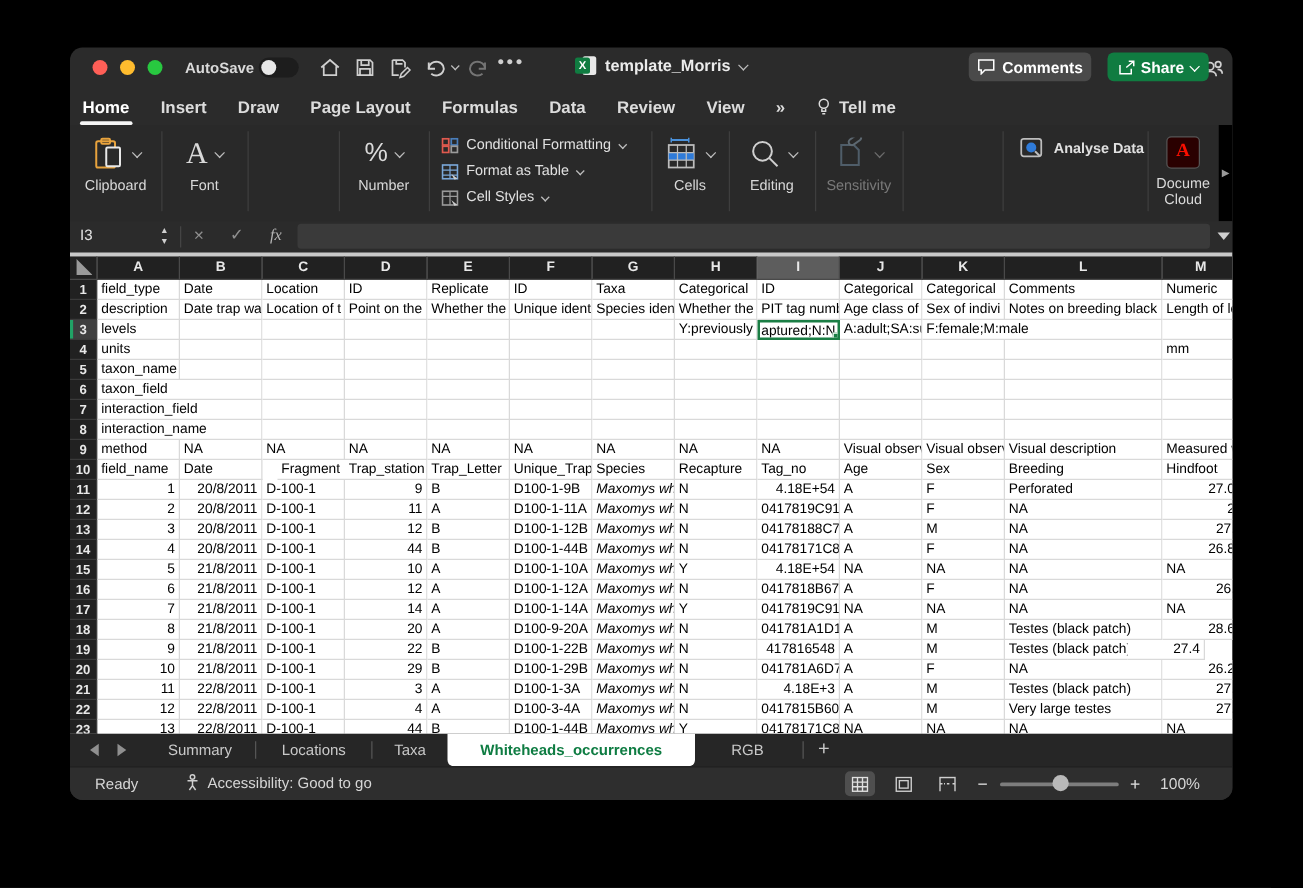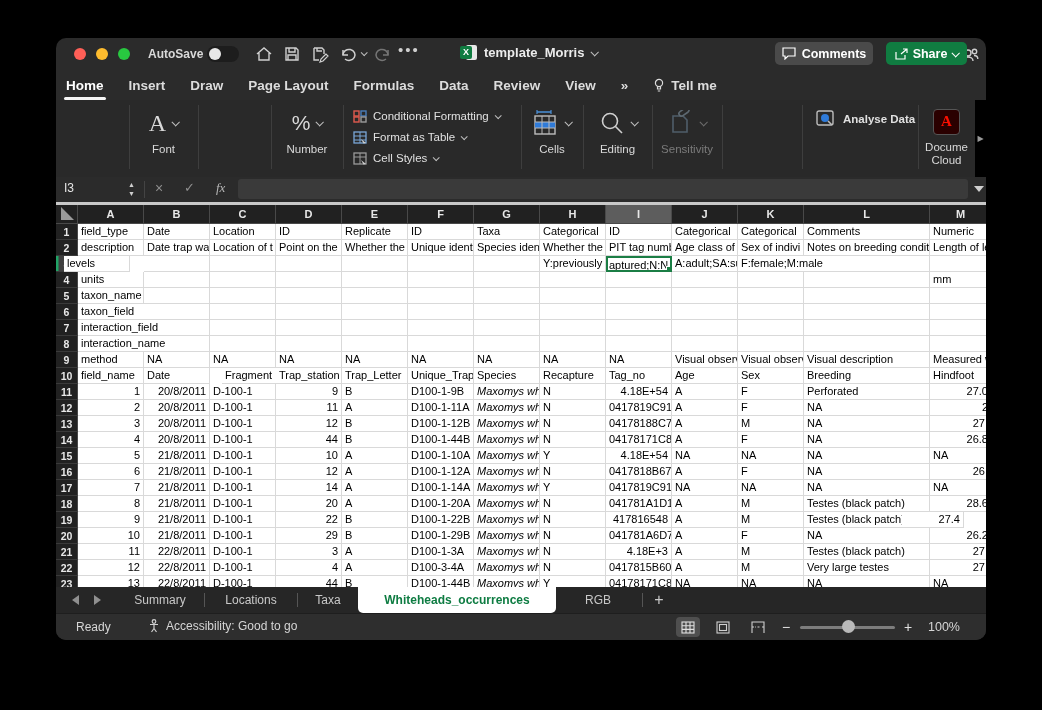--- a/index.html
+++ b/index.html
@@ -213,20 +213,33 @@
       <span class="rsep" style="left:142px"></span>
     <span class="rsep" style="left:215px"></span>
       <span class="rsep" style="left:287px"></span>
     <span class="rsep" style="left:465px"></span>
       <span class="rsep" style="left:527px"></span>
     <span class="rsep" style="left:596px"></span>
       <span class="rsep" style="left:666px"></span>
     <span class="rsep" style="left:746px"></span>
       <span class="rsep" style="left:862px"></span>
 
+    <div class="rgroup" style="left:0;width:73px">
+      <div class="rgicon">
+          <span>
+        <svg width="26" height="28" viewBox="0 0 26 28" fill="none">
+              <rect x="3" y="4" width="15" height="21" rx="1.5" stroke="#e8a33d" stroke-width="1.6"></rect>
+              <rect x="7" y="2" width="7" height="4" rx="1" stroke="#e8a33d" stroke-width="1.6"></rect>
+              <rect x="11" y="9" width="11" height="15" rx="1" fill="#292929" stroke="#e8e8e8" stroke-width="1.6"></rect>
+            </svg>
+      </span>
+          <span class="chev"></span>
+        </div>
+      <div class="rglabel">Clipboard</div>
+    </div>
 
     <div class="rgroup" style="left:73px;width:69px">
       <div class="rgicon">
           <span class="bigA">A</span>
           <span class="chev"></span>
         </div>
       <div class="rglabel">Font</div>
     </div>
 
 
@@ -381,24 +394,24 @@
       <div class="gc" style="left:88px;top:35px;width:66px;height:16px">Date trap wa</div>
       <div class="gc" style="left:154px;top:35px;width:66px;height:16px">Location of t</div>
       <div class="gc" style="left:220px;top:35px;width:66px;height:16px">Point on the</div>
       <div class="gc" style="left:286px;top:35px;width:66px;height:16px">Whether the</div>
       <div class="gc" style="left:352px;top:35px;width:66px;height:16px">Unique ident</div>
       <div class="gc" style="left:418px;top:35px;width:66px;height:16px">Species ident</div>
       <div class="gc" style="left:484px;top:35px;width:66px;height:16px">Whether the</div>
       <div class="gc" style="left:550px;top:35px;width:66px;height:16px">PIT tag numb</div>
       <div class="gc" style="left:616px;top:35px;width:66px;height:16px">Age class of</div>
       <div class="gc" style="left:682px;top:35px;width:66px;height:16px">Sex of indivi</div>
-      <div class="gc" style="left:748px;top:35px;width:126px;height:16px">Notes on breeding condit</div>
+      <div class="gc" style="left:748px;top:35px;width:126px;height:16px">Notes on breeding black</div>
       <div class="gc" style="left:874px;top:35px;width:62px;height:16px">Length of le</div>
       <div class="rh rowsel" style="left:0;top:51px;width:22px;height:16px">3</div>
-      <div class="gc" style="left:8px;top:51px;width:66px;height:16px">levels</div>
+      <div class="gc" style="left:22px;top:51px;width:66px;height:16px">levels</div>
       <div class="gc" style="left:88px;top:51px;width:66px;height:16px"></div>
       <div class="gc" style="left:154px;top:51px;width:66px;height:16px"></div>
       <div class="gc" style="left:220px;top:51px;width:66px;height:16px"></div>
       <div class="gc" style="left:286px;top:51px;width:66px;height:16px"></div>
       <div class="gc" style="left:352px;top:51px;width:66px;height:16px"></div>
       <div class="gc" style="left:418px;top:51px;width:66px;height:16px"></div>
       <div class="gc" style="left:484px;top:51px;width:66px;height:16px">Y:previously</div>
       <div class="gc sel" style="left:550px;top:51px;width:66px;height:16px">aptured;N:N<i class="fh"></i></div>
       <div class="gc" style="left:616px;top:51px;width:66px;height:16px">A:adult;SA:su</div>
       <div class="gc spill" style="left:682px;top:51px;width:66px;height:16px">F:female;M:male</div>
@@ -599,21 +612,21 @@
       <div class="gc" style="left:616px;top:275px;width:66px;height:16px">NA</div>
       <div class="gc" style="left:682px;top:275px;width:66px;height:16px">NA</div>
       <div class="gc" style="left:748px;top:275px;width:126px;height:16px">NA</div>
       <div class="gc" style="left:874px;top:275px;width:62px;height:16px">NA</div>
       <div class="rh" style="left:0;top:291px;width:22px;height:16px">18</div>
       <div class="gc num" style="left:22px;top:291px;width:66px;height:16px">8</div>
       <div class="gc num" style="left:88px;top:291px;width:66px;height:16px">21/8/2011</div>
       <div class="gc" style="left:154px;top:291px;width:66px;height:16px">D-100-1</div>
       <div class="gc num" style="left:220px;top:291px;width:66px;height:16px">20</div>
       <div class="gc" style="left:286px;top:291px;width:66px;height:16px">A</div>
-      <div class="gc" style="left:352px;top:291px;width:66px;height:16px">D100-1-20A</div>
+      <div class="gc" style="left:352px;top:291px;width:66px;height:16px">D100-9-20A</div>
       <div class="gc ital" style="left:418px;top:291px;width:66px;height:16px">Maxomys whi</div>
       <div class="gc" style="left:484px;top:291px;width:66px;height:16px">N</div>
       <div class="gc" style="left:550px;top:291px;width:66px;height:16px">041781A1D1</div>
       <div class="gc" style="left:616px;top:291px;width:66px;height:16px">A</div>
       <div class="gc" style="left:682px;top:291px;width:66px;height:16px">M</div>
       <div class="gc" style="left:748px;top:291px;width:126px;height:16px">Testes (black patch)</div>
       <div class="gc num" style="left:874px;top:291px;width:62px;height:16px">28.6</div>
       <div class="rh" style="left:0;top:307px;width:22px;height:16px">19</div>
       <div class="gc num" style="left:22px;top:307px;width:66px;height:16px">9</div>
       <div class="gc num" style="left:88px;top:307px;width:66px;height:16px">21/8/2011</div>

